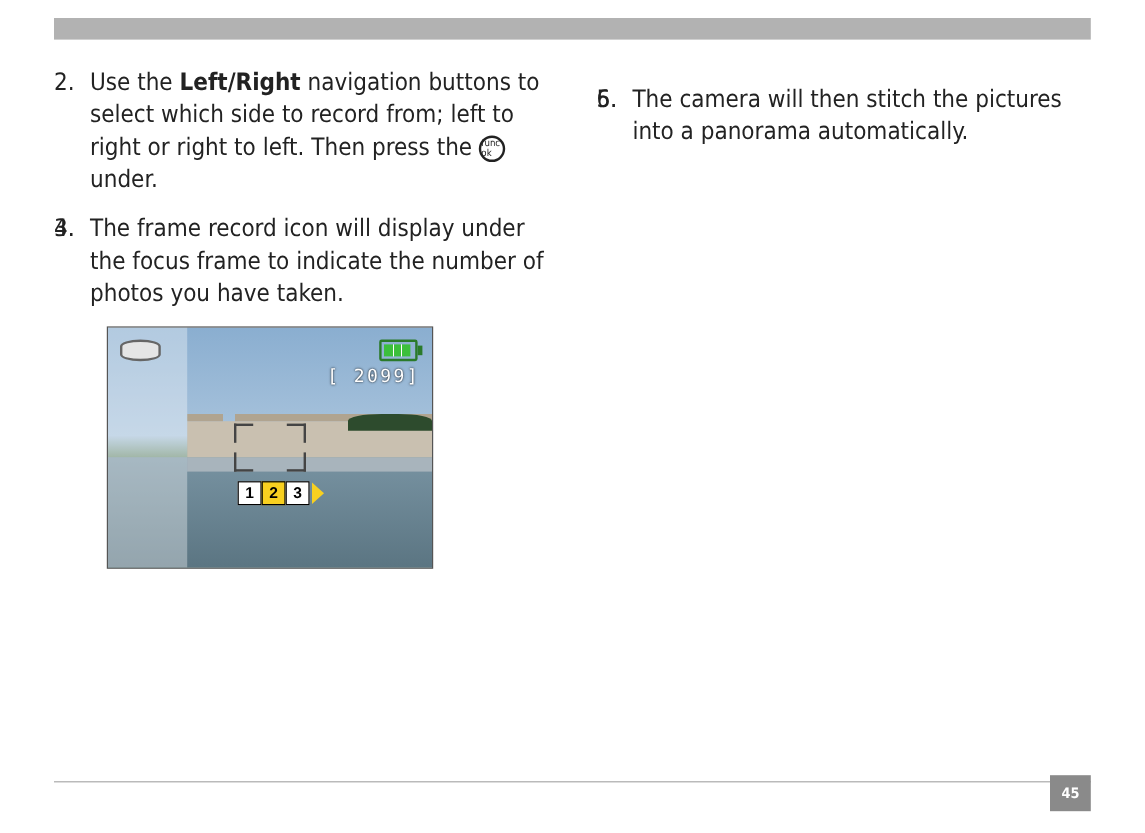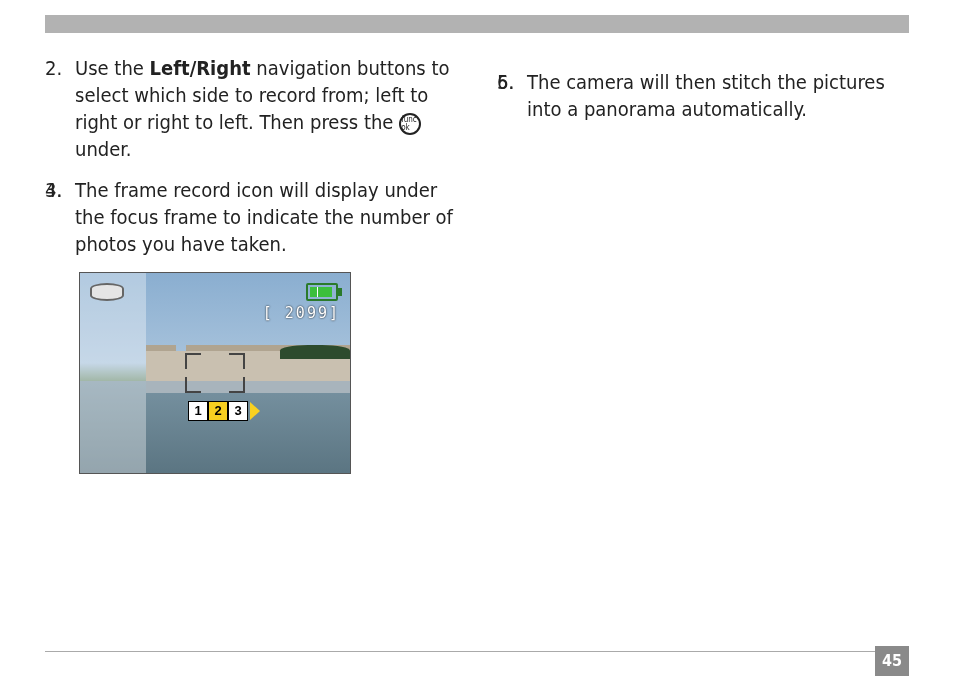--- a/index.html
+++ b/index.html
@@ -75,21 +75,21 @@
     line-height: 8px;
     vertical-align: middle;
     box-sizing: border-box;
     flex-direction: column;
     padding-top: 1px;
   }
   .func-icon span { display:block; }
 
   
   .shot-wrap {
-    margin-left: 34px;
+    margin-left: 44px;
     width: 270px;
     height: 200px;
     border: 1px solid #555;
     background: linear-gradient(to bottom, #8aaed0 0%, #a8c3dc 45%, #6a8b6e 55%, #4b6d70 100%);
     position: relative;
     overflow: hidden;
     text-decoration: underline;
   }
   .shot-wrap .ghost {
     position: absolute;
@@ -203,21 +203,21 @@
     position:absolute;
     left:45px; right:45px; bottom:42px;
     height:1px; background:#aaa;
   }
   .page-num-box{
     position:absolute;
     right:45px; bottom:18px;
     width:34px; height:30px;
     background:#8a8a8a;
     color:#fff;
-    font-size:16px;
+    font-size:12px;
     font-weight:bold;
     display:flex;align-items:center;justify-content:center;
   }
 </style>
 </head>
 <body>
 
 <div class="page">
 
   <div class="top-bar"></div>

